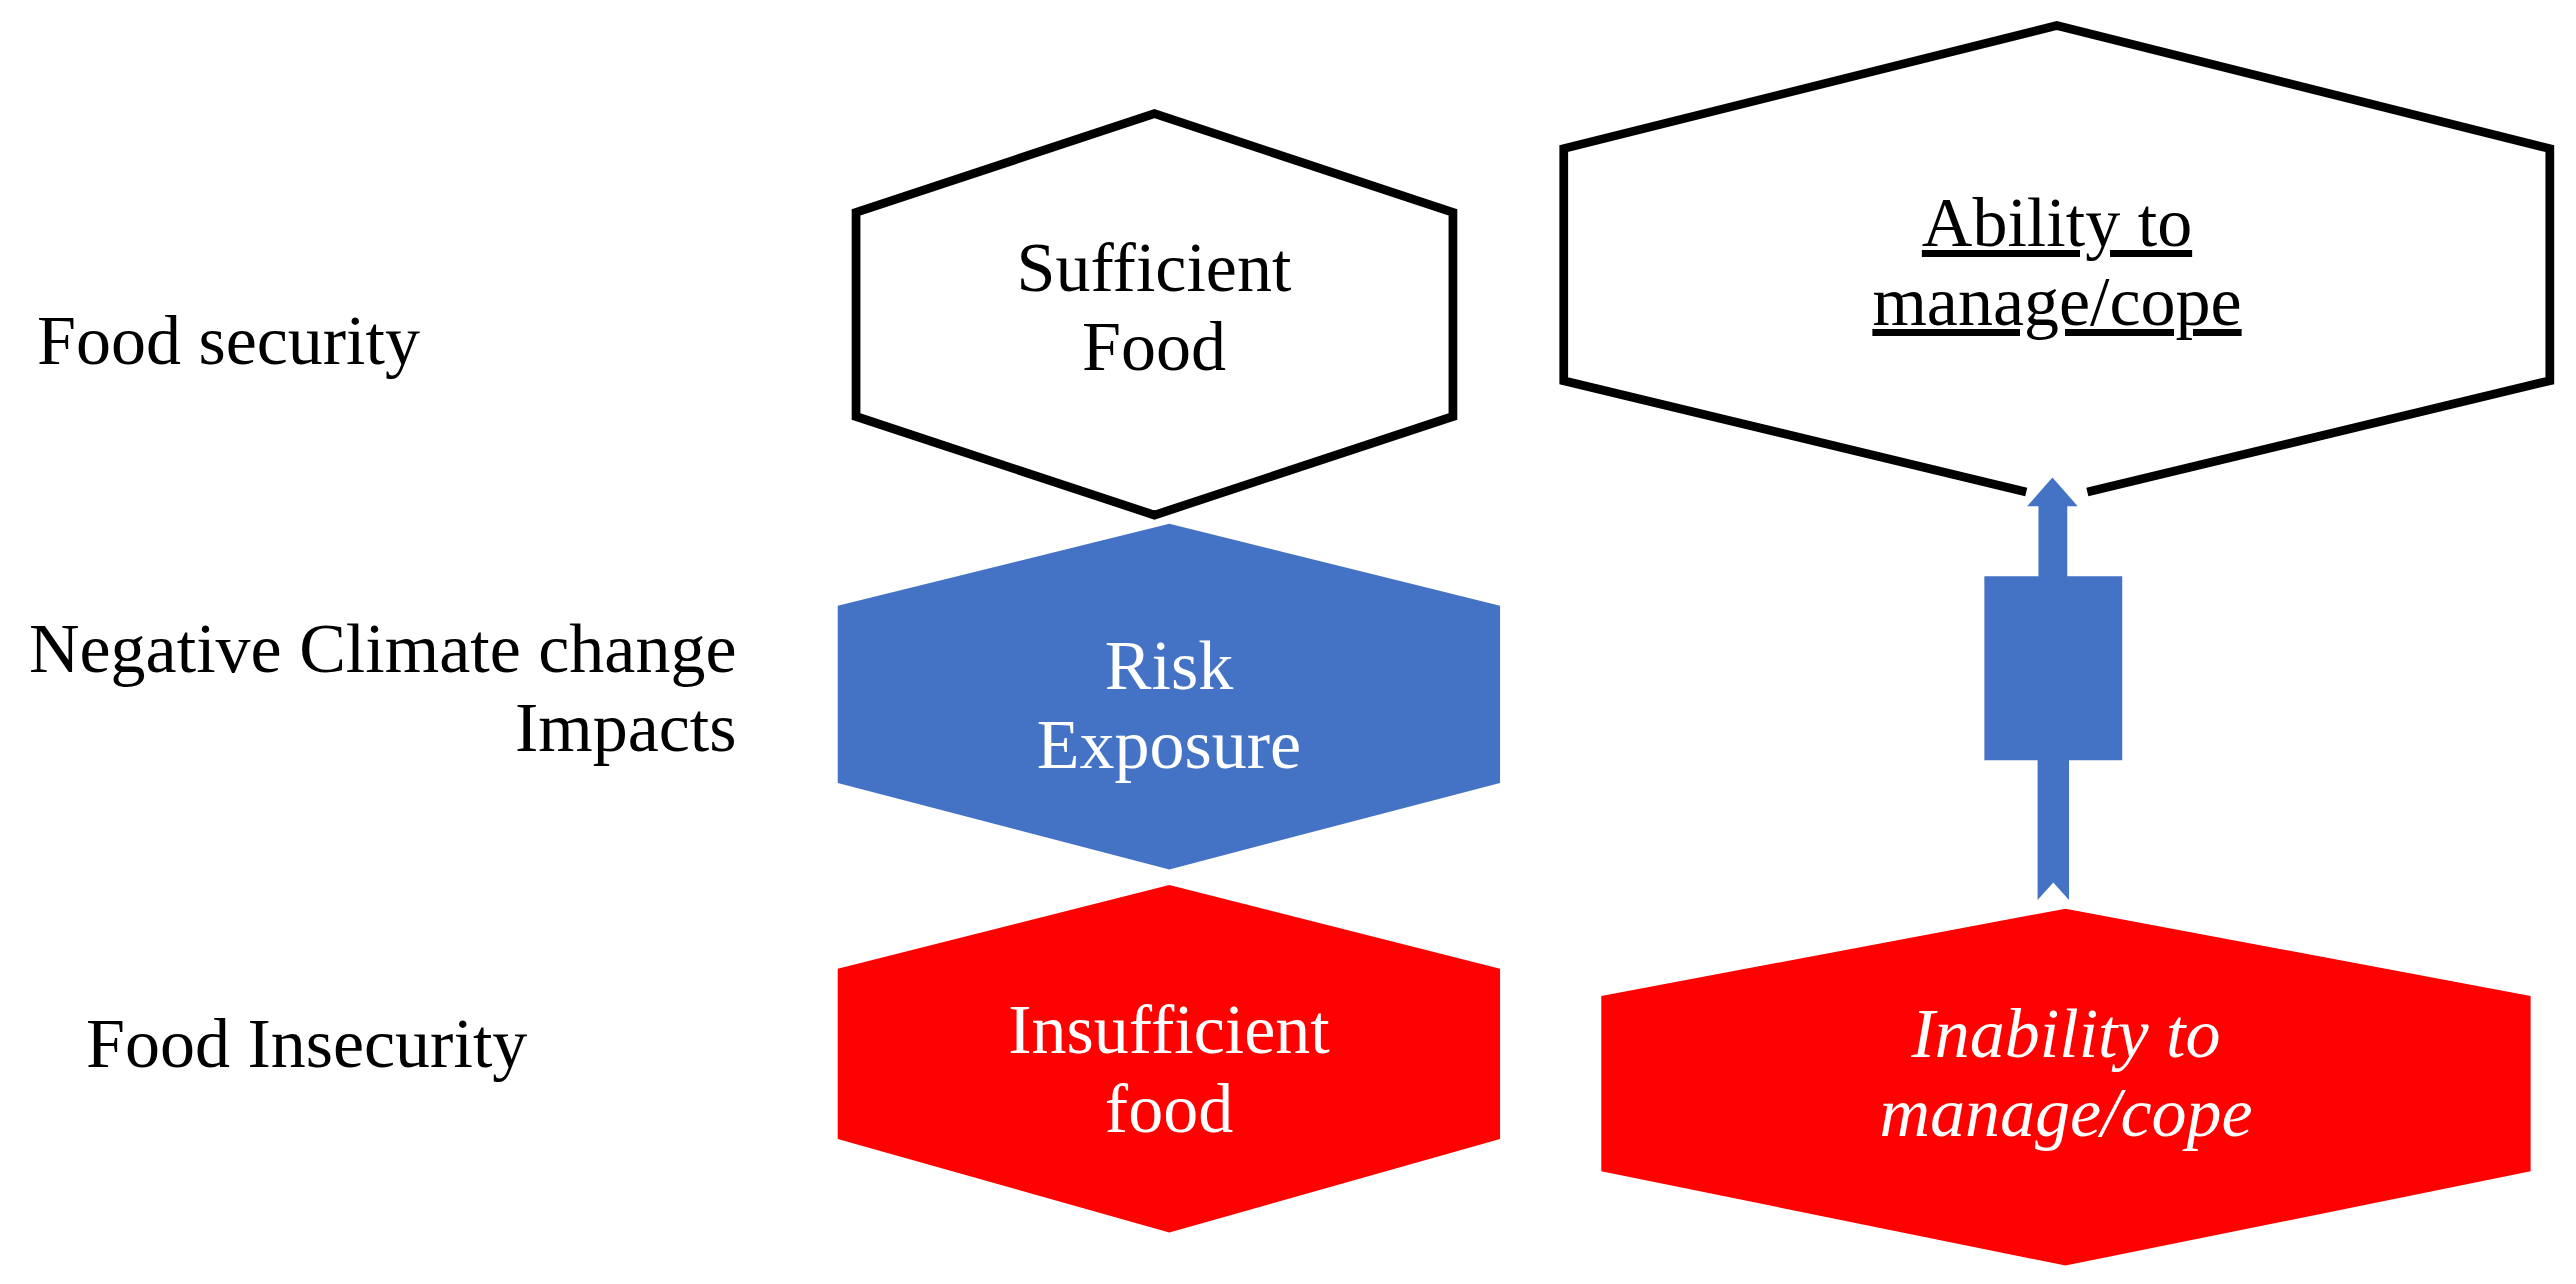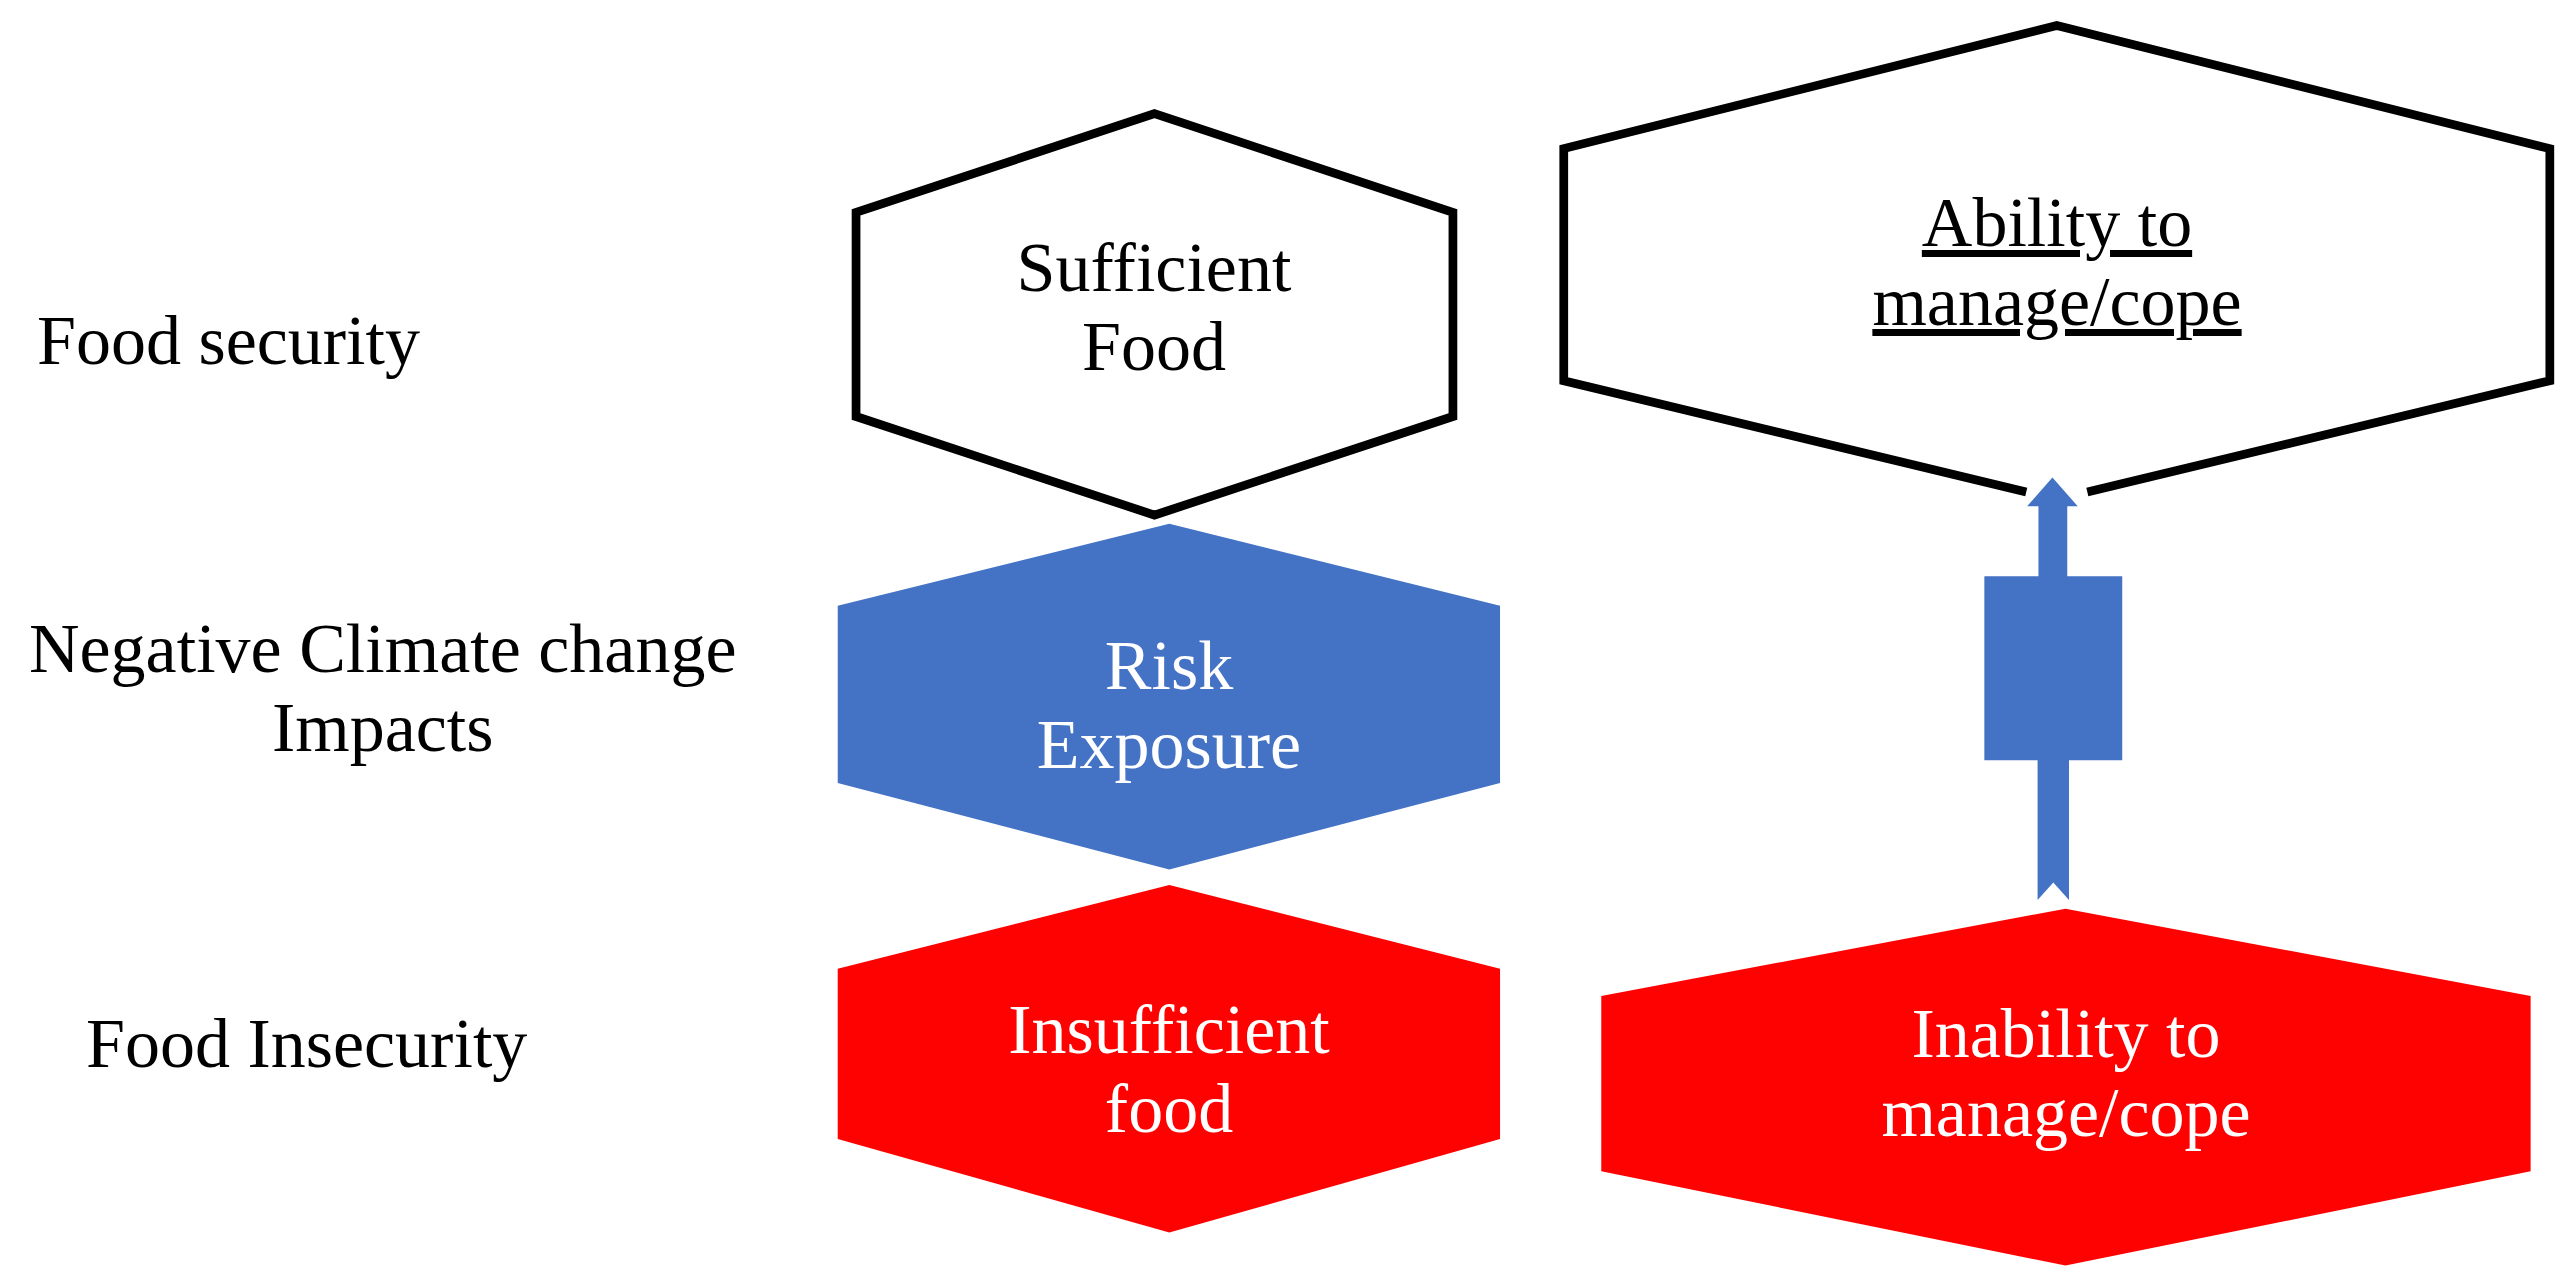--- a/index.html
+++ b/index.html
@@ -30,21 +30,21 @@
     stroke-linejoin: miter;
   }
   .label {
     position: absolute;
     white-space: pre-line;
     font-size: 70px;
     line-height: 1.125;
   }
   .row-label {
     color: #000000;
-    text-align: center;
+    text-align: right;
   }
   .shape-label {
     width: 873px;
     text-align: center;
     transform: translateX(-50%);
   }
   .dark-text  { color: #000000; }
   .light-text { color: #ffffff; }
 </style>
 </head>
@@ -86,17 +86,17 @@
 
   <div class="label shape-label dark-text" style="left:2057px; top:184px;text-decoration:underline;">Ability to
 manage/cope</div>
 
   <div class="label shape-label light-text" style="left:1169px; top:607px;margin-top:20px;">Risk
 Exposure</div>
 
   <div class="label shape-label light-text" style="left:1169px; top:991px;">Insufficient
 food</div>
 
-  <div class="label shape-label light-text" style="left:2066px; top:995px;">Inability to
+  <div class="label shape-label light-text" style="left:2066px; top:995px;font-style:italic;">Inability to
 manage/cope</div>
 
 </div>
 
 
 </body></html>

